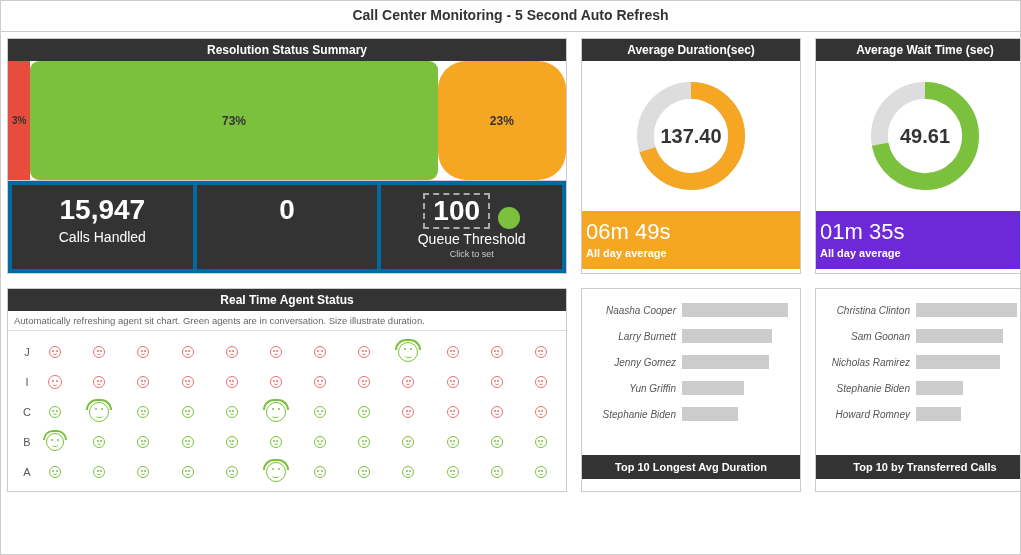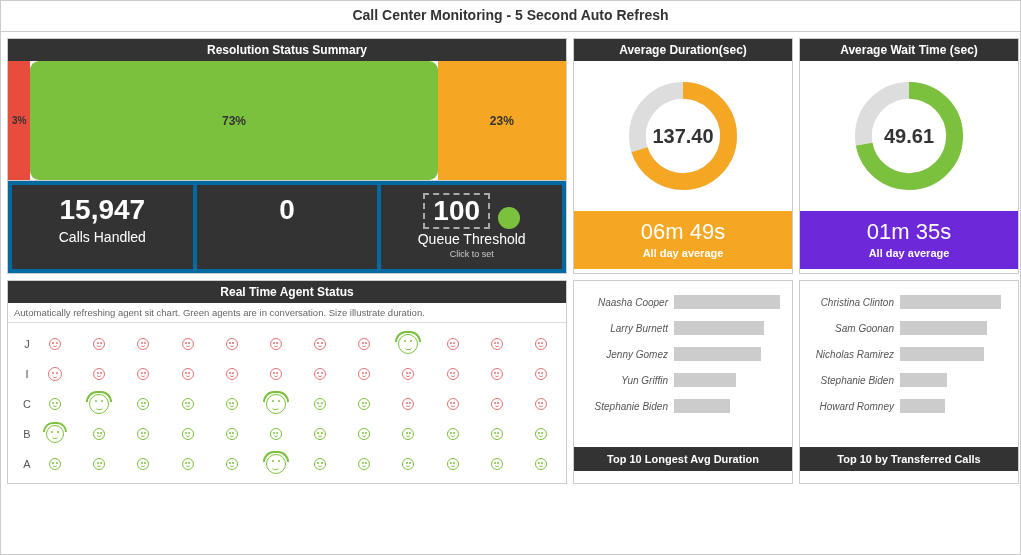--- a/index.html
+++ b/index.html
@@ -17,21 +17,21 @@
     font-weight: bold;
     font-size: 14px;
     color: #333;
     padding: 6px 0 8px;
     border-bottom: 1px solid #ccc;
   }
   .grid {
     display: grid;
     grid-template-columns: 560px 220px 220px;
     grid-template-rows: auto auto;
-    gap: 6px;
+    gap: 14px;
     padding: 6px;
   }
   .panel-header {
     background: #333;
     color: #fff;
     font-weight: bold;
     font-size: 12px;
     text-align: center;
     padding: 4px 0;
   }
@@ -121,21 +121,20 @@
   .donut { width: 120px; height: 120px; }
   .donut .bg { stroke: #ddd; }
   .donut .fg { transform: rotate(-90deg); transform-origin: 50% 50%; }
   .gauge-value {
     position: absolute;
     font-size: 20px;
     font-weight: bold;
     color: #333;
   }
   .gauge-footer {
-    text-align: center;
     color: #fff;
     padding: 8px 4px 10px;
   }
   .gauge-footer.orange { background: #f5a623; }
   .gauge-footer.green { background: #6d28d9; }
   .gauge-time { font-size: 22px; font-weight: 300; }
   .gauge-sub { font-size: 11px; font-weight: bold; margin-top: 2px; }
 
   
   .agent-panel { border: 1px solid #ccc; grid-column: 1; }
@@ -241,21 +240,21 @@
 
 <div class="page-title">Call Center Monitoring - 5 Second Auto Refresh</div>
 
 <div class="grid">
 
   <div class="resolution-panel">
     <div class="panel-header">Resolution Status Summary</div>
     <div class="stacked-bar" id="stacked-bar">
         <div class="seg red" style="width: 4%;">3%</div>
         <div class="seg green" style="width: 73%;">73%</div>
-        <div class="seg yellow" style="width: 23%;">23%</div>
+        <div class="seg yellow" style="width: 23%; border-radius: 28px;">23%</div>
       </div>
     <div class="stats-row">
       <div class="stat-box">
         <div class="stat-value">15,947</div>
         <div class="stat-label">Calls Handled</div>
       </div>
       <div class="stat-box">
         <div class="stat-value">0</div>
       </div>
       <div class="stat-box">

